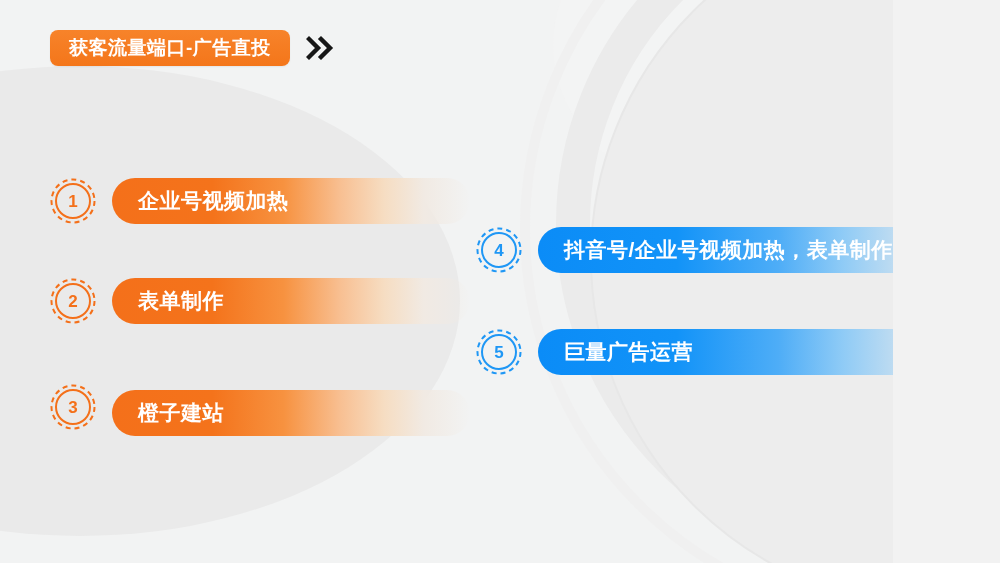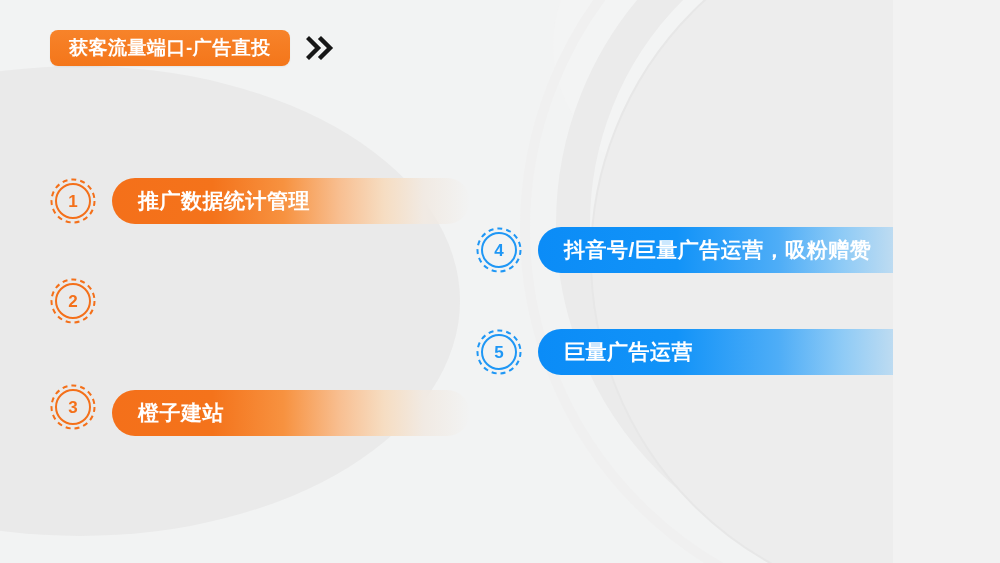--- a/index.html
+++ b/index.html
@@ -204,34 +204,37 @@
     <div class="badge badge-orange">
       <div class="dash-ring">
         <svg width="46" height="46" viewBox="0 0 46 46">
           <circle cx="23" cy="23" r="21.5" fill="none" stroke="#f4701a" stroke-width="2" stroke-dasharray="5 4" stroke-linecap="butt"></circle>
         </svg>
       </div>
       <div class="solid-ring"></div>
       <div class="num">1</div>
     </div>
     <div class="pill pill-orange">
-      <span class="label">推广数据统计管理</span>
+      <span class="label">企业号视频加热</span>
     </div>
   </div>
 
   <div class="row" id="row-2">
     <div class="badge badge-orange">
       <div class="dash-ring">
         <svg width="46" height="46" viewBox="0 0 46 46">
           <circle cx="23" cy="23" r="21.5" fill="none" stroke="#f4701a" stroke-width="2" stroke-dasharray="5 4" stroke-linecap="butt"></circle>
         </svg>
       </div>
       <div class="solid-ring"></div>
       <div class="num">2</div>
     </div>
+    <div class="pill pill-orange">
+      <span class="label">表单制作</span>
+    </div>
   </div>
 
   <div class="row" id="row-3">
     <div class="badge badge-orange">
       <div class="dash-ring">
         <svg width="46" height="46" viewBox="0 0 46 46">
           <circle cx="23" cy="23" r="21.5" fill="none" stroke="#f4701a" stroke-width="2" stroke-dasharray="5 4" stroke-linecap="butt"></circle>
         </svg>
       </div>
       <div class="solid-ring"></div>
@@ -246,21 +249,21 @@
     <div class="badge badge-blue">
       <div class="dash-ring">
         <svg width="46" height="46" viewBox="0 0 46 46">
           <circle cx="23" cy="23" r="21.5" fill="none" stroke="#1f97f5" stroke-width="2" stroke-dasharray="5 4" stroke-linecap="butt"></circle>
         </svg>
       </div>
       <div class="solid-ring"></div>
       <div class="num">4</div>
     </div>
     <div class="pill pill-blue">
-      <span class="label">抖音号/巨量广告运营，吸粉赠赞</span>
+      <span class="label">抖音号/企业号视频加热，表单制作</span>
     </div>
   </div>
 
   <div class="row" id="row-5">
     <div class="badge badge-blue">
       <div class="dash-ring">
         <svg width="46" height="46" viewBox="0 0 46 46">
           <circle cx="23" cy="23" r="21.5" fill="none" stroke="#1f97f5" stroke-width="2" stroke-dasharray="5 4" stroke-linecap="butt"></circle>
         </svg>
       </div>

